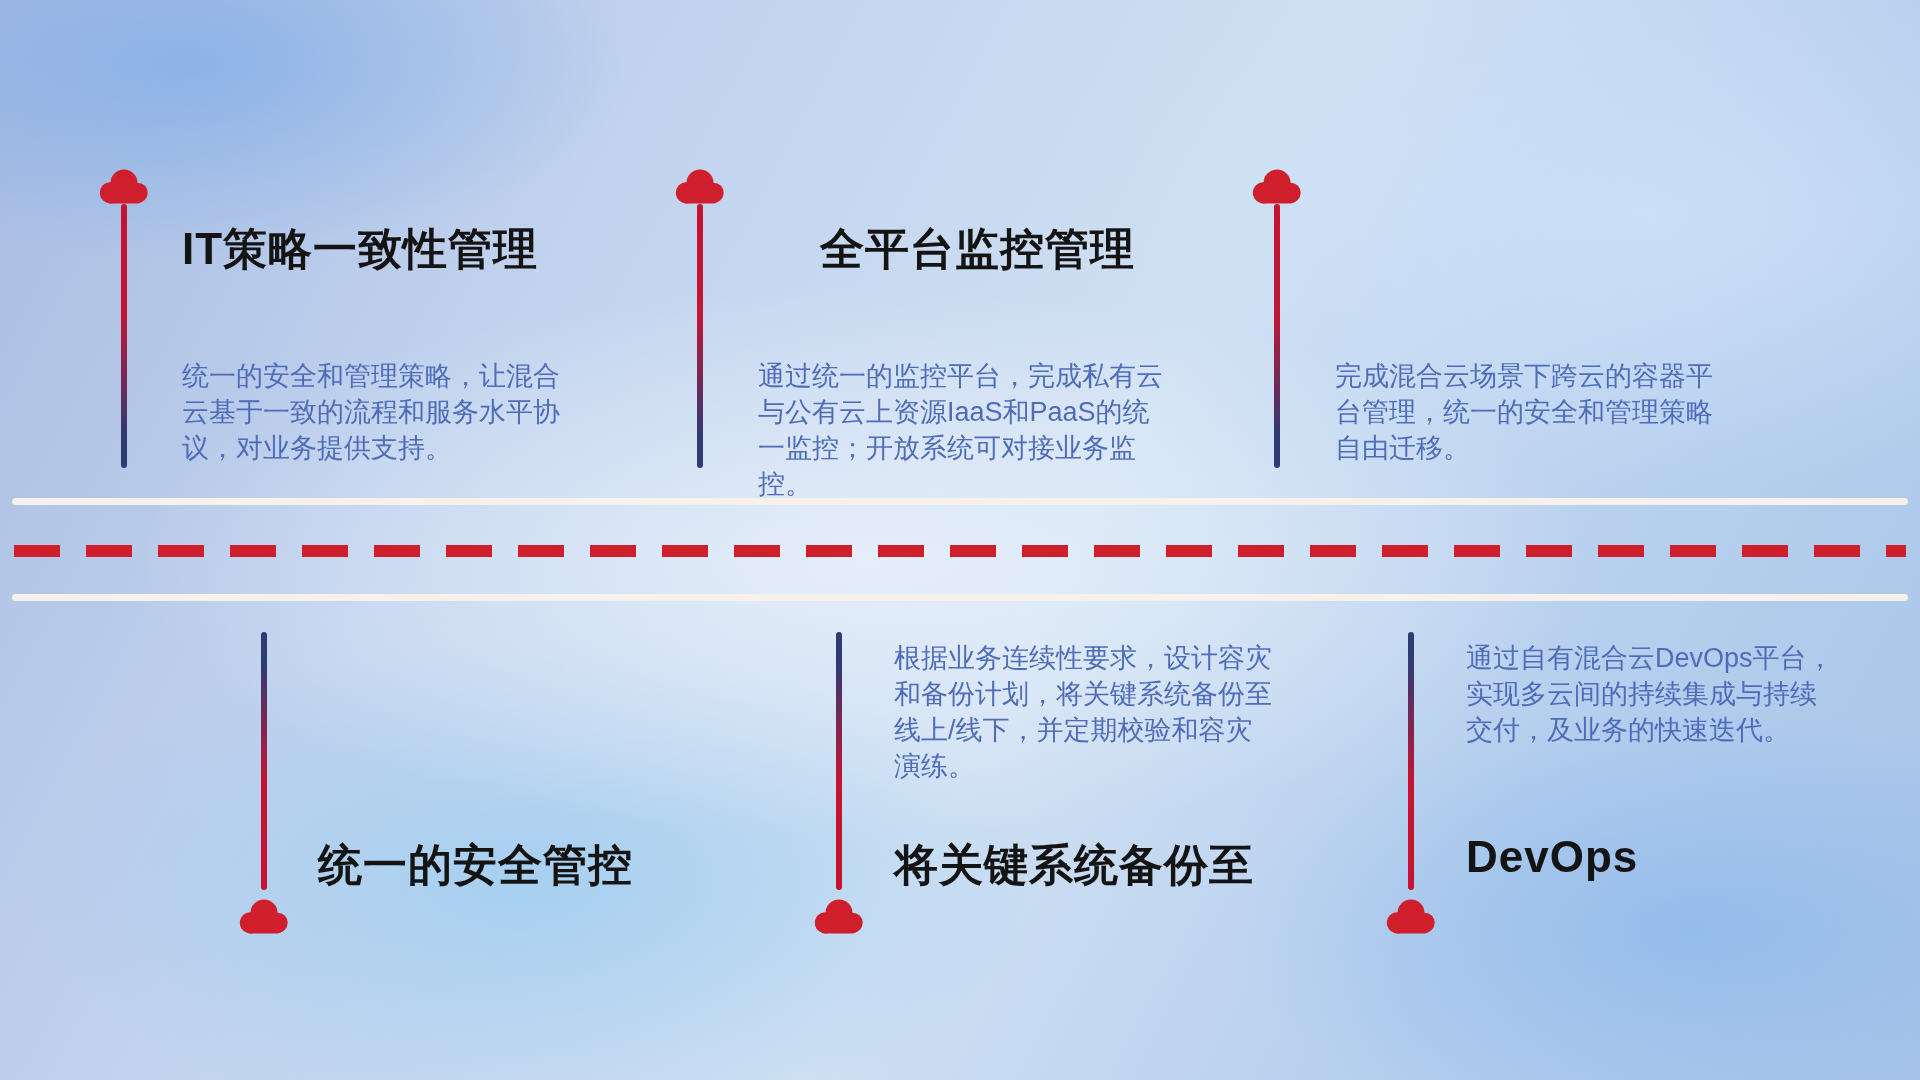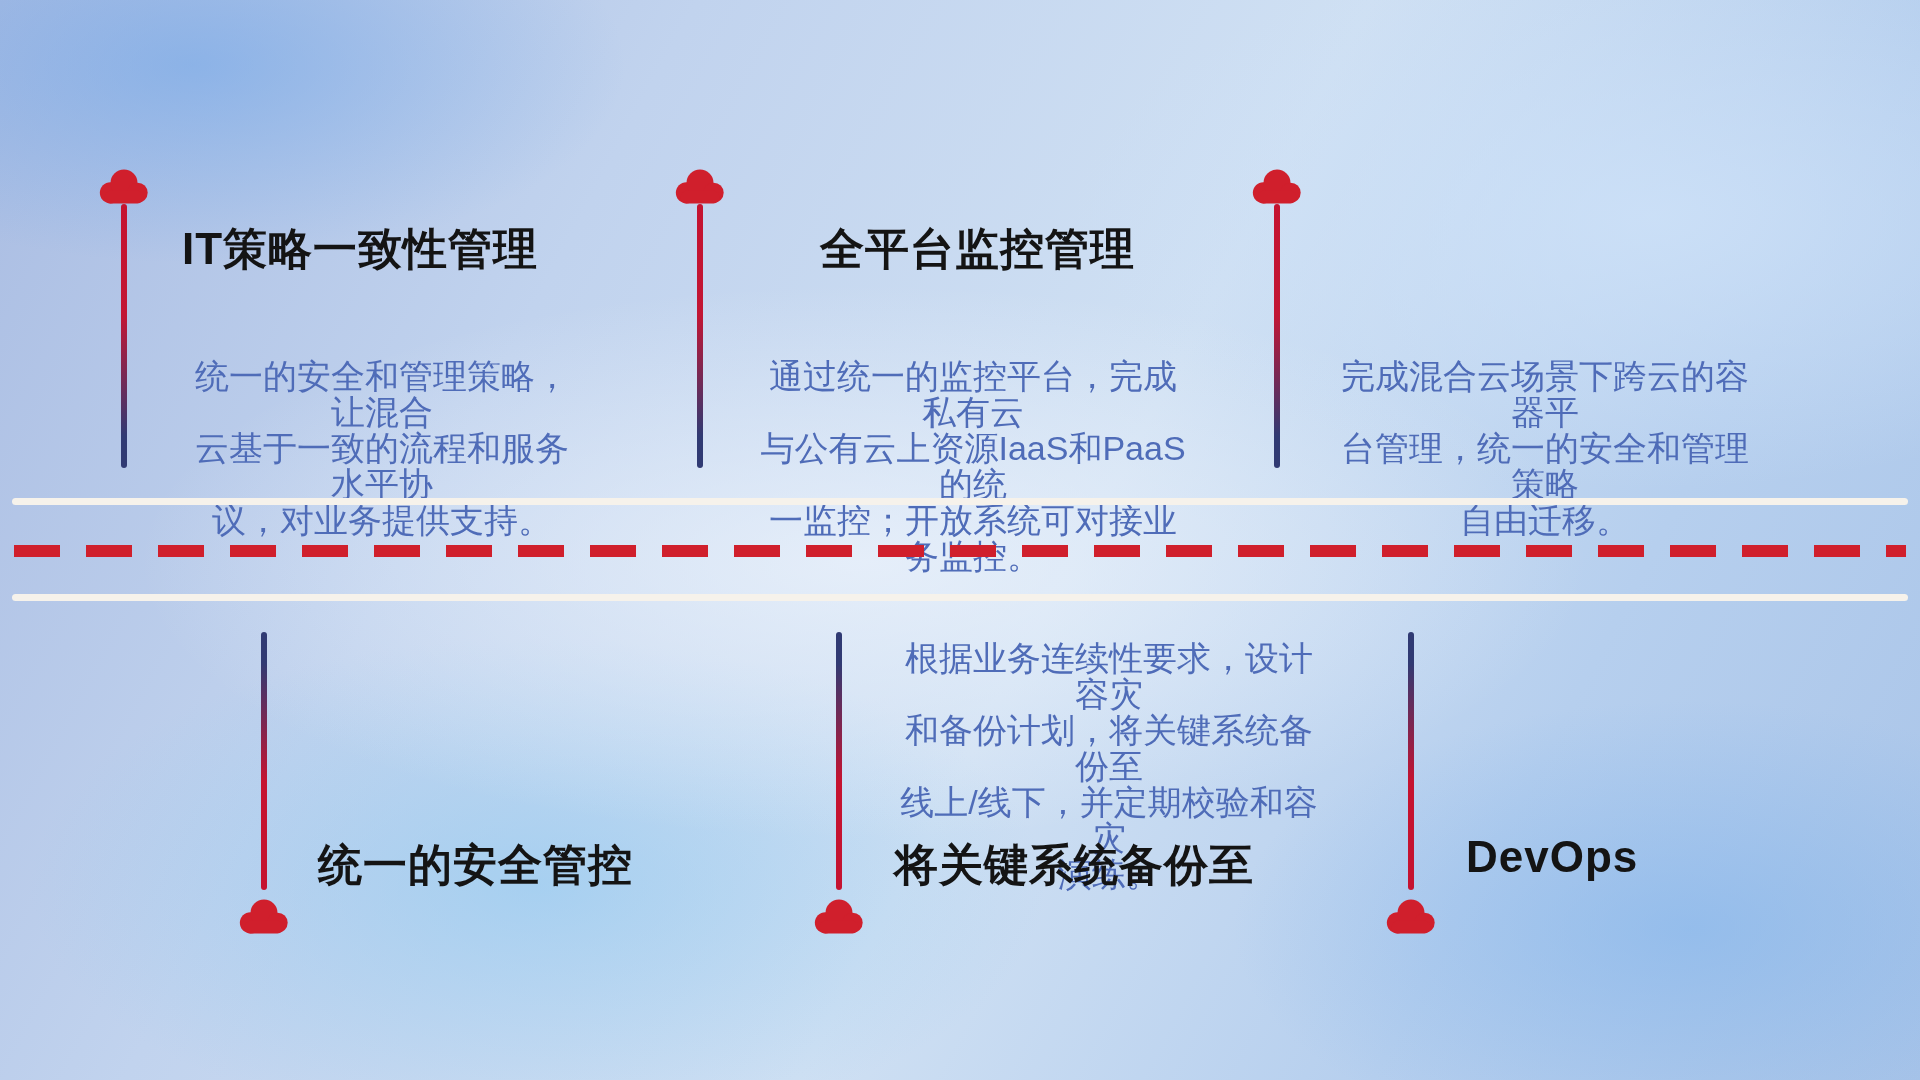--- a/index.html
+++ b/index.html
@@ -32,23 +32,22 @@
   .vline{position:absolute;width:6px;border-radius:3px;}
   .vline.down{background:linear-gradient(180deg,#c51330 0%,#c21634 42%,#303a73 88%,#303a73 100%);}
   .vline.up{background:linear-gradient(180deg,#303a73 0%,#303a73 12%,#c51330 58%,#c51330 100%);}
   .item-title{
     position:absolute;
     font-size:44px;font-weight:bold;color:var(--title);
     letter-spacing:1px;white-space:nowrap;
   }
   .item-desc{
     position:absolute;
-    font-size:34px;line-height:36px;color:var(--desc);
+    font-size:27px;line-height:36px;color:var(--desc);
     white-space:pre-line;
-    text-align:center;
   }
   .road-line{position:absolute;left:12px;right:12px;height:7px;background:var(--road-white);border-radius:4px;}
   .road-dash{
     position:absolute;left:14px;right:14px;height:12px;
     background:repeating-linear-gradient(90deg,var(--red) 0 46px,transparent 46px 72px);
   }
 </style>
 </head>
 <body>
 
@@ -127,15 +126,18 @@
 
   <div class="vline up" style="left:1408px;top:632px;height:258px;"></div>
   <div class="cloud" style="left:1382px;top:896px;">
     <svg viewBox="0 0 60 42">
       <circle class="fill" cx="16" cy="27" r="11"></circle>
       <circle class="fill" cx="30" cy="17" r="14"></circle>
       <circle class="fill" cx="44" cy="27" r="10.5"></circle>
       <rect class="fill" x="10" y="25" width="40" height="13" rx="6"></rect>
     </svg>
   </div>
+  <div class="item-desc" style="left:1466px;top:640px;width:430px;">通过自有混合云DevOps平台，
+实现多云间的持续集成与持续
+交付，及业务的快速迭代。</div>
   <div class="item-title" style="left:1466px;top:832px;">DevOps</div>
 
 </div>
 
 </body></html>

